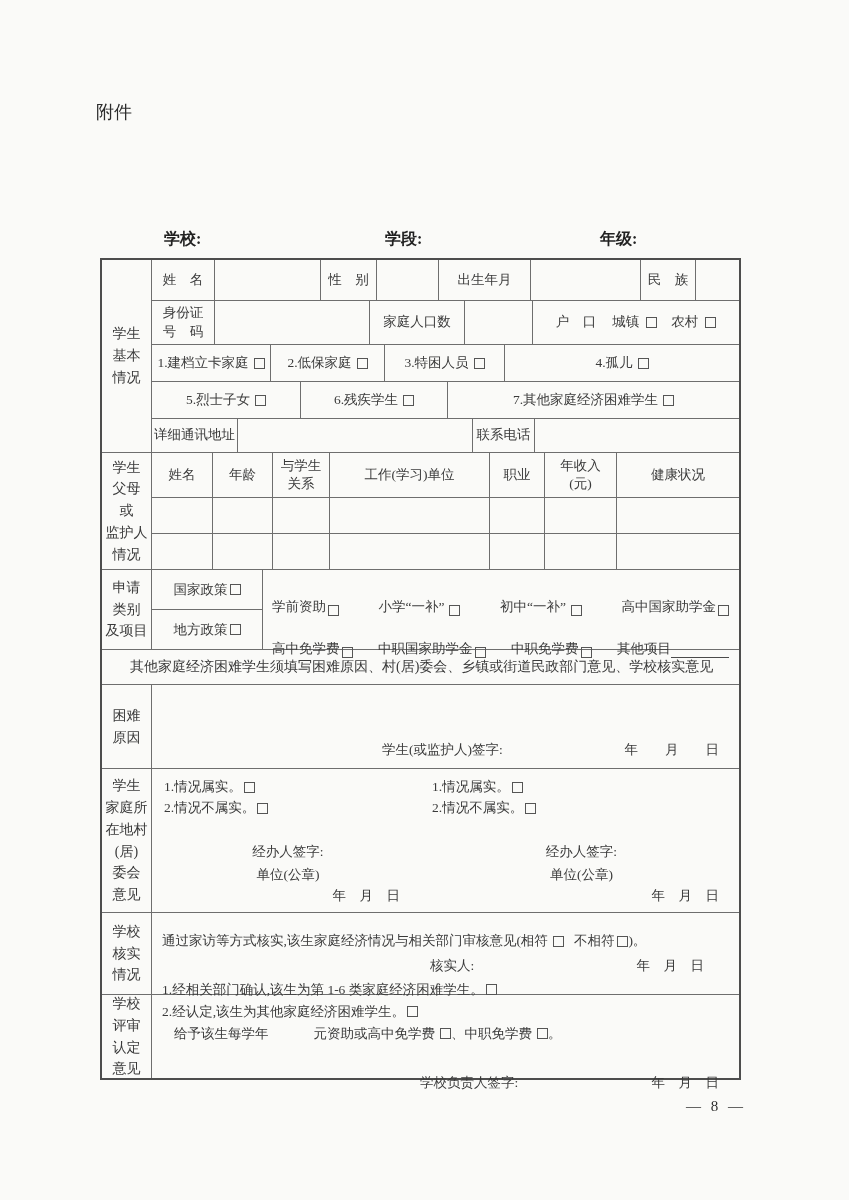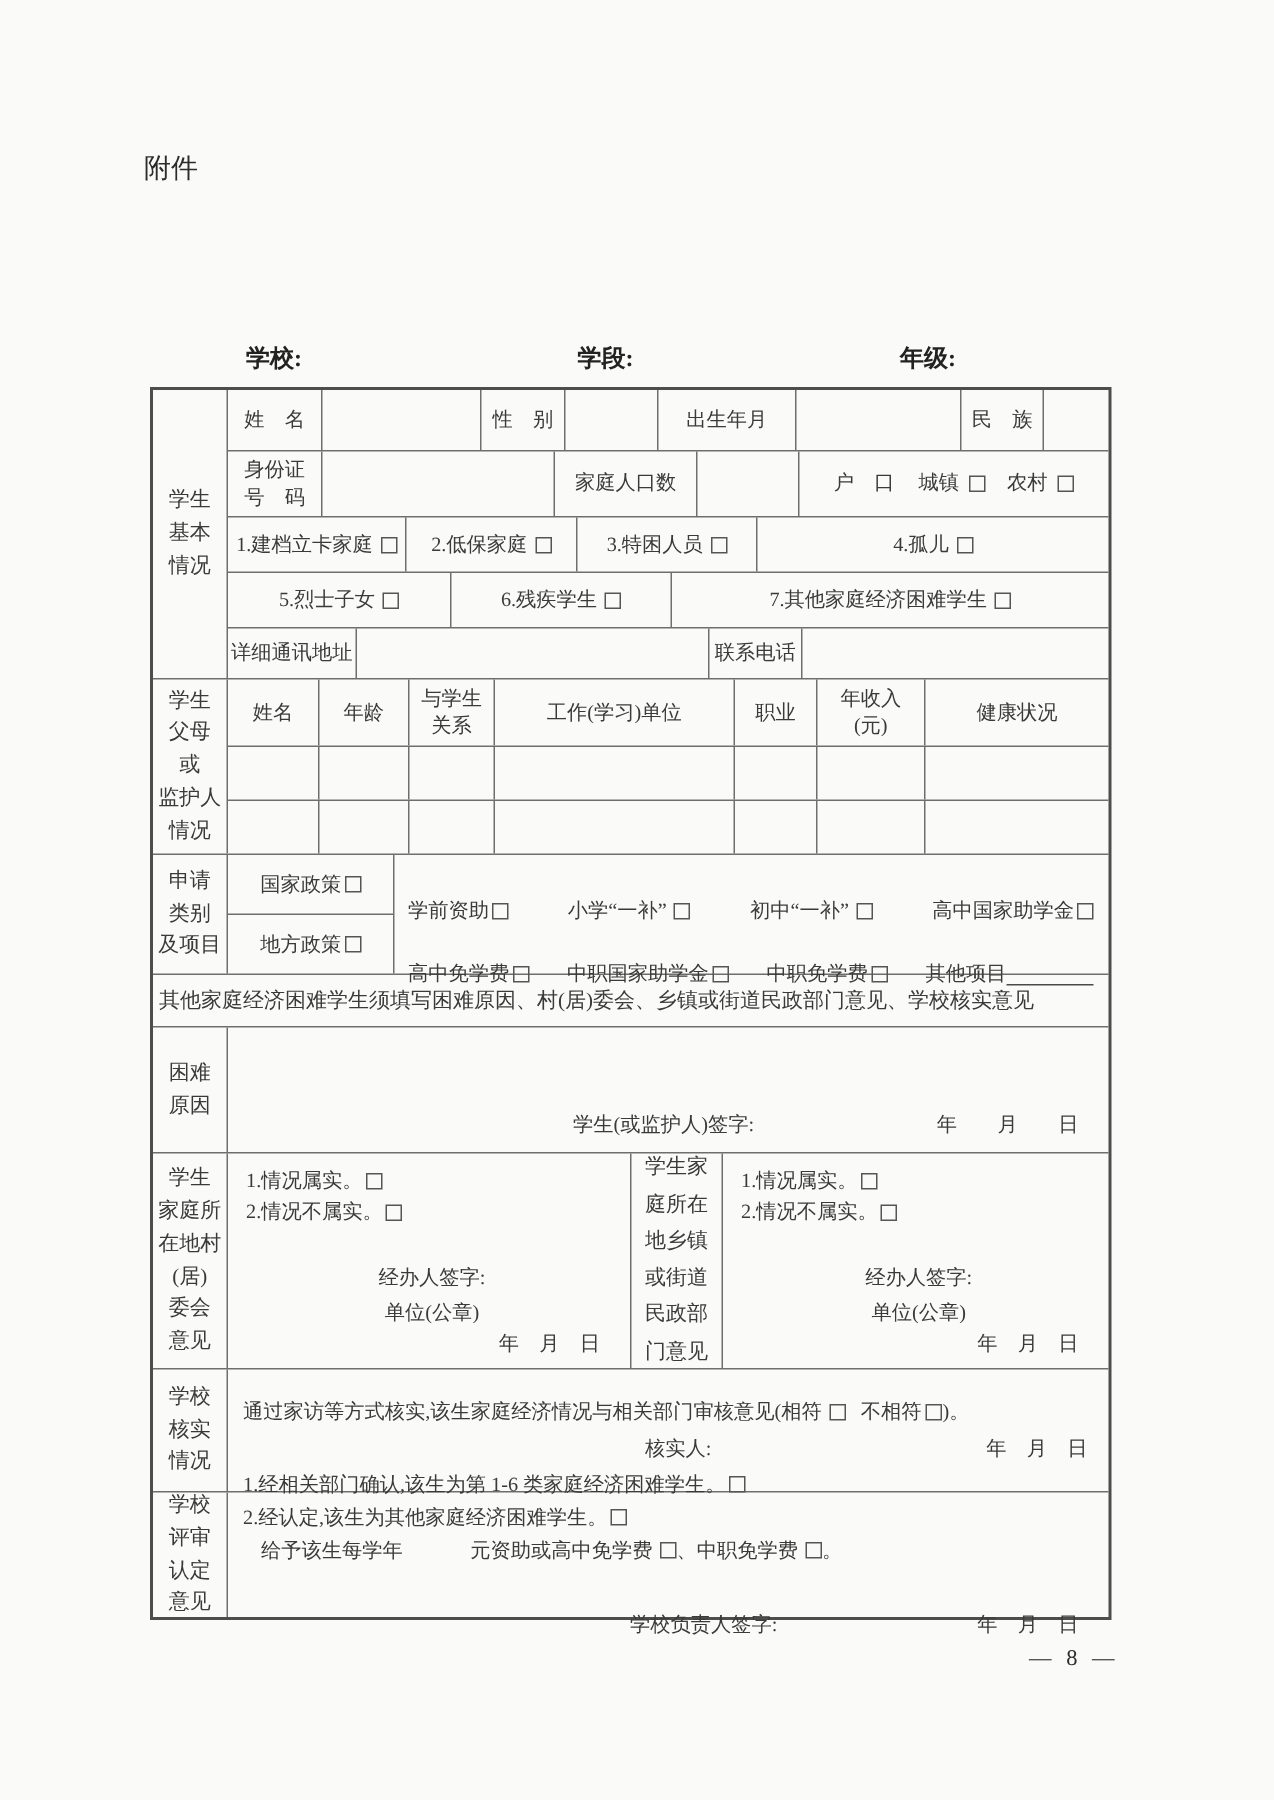--- a/index.html
+++ b/index.html
@@ -60,43 +60,43 @@
   }
   .hukou-cell span.txt { margin-right:2px; }
   .hukou-cell .gap { display:inline-block; width:14px; }
 
   
   .apply-sub { width:110px; min-width:110px; display:flex; flex-direction:column; }
   .apply-sub .scell { flex:1; display:flex; align-items:center; justify-content:center;font-family:Liberation Mono, monospace; }
   .apply-sub .scell + .scell { border-top:1px solid #6e6e6e; }
   .apply-right { flex:1; border-left:1px solid #6e6e6e; display:flex; flex-direction:column; justify-content:space-around; padding:4px 10px 4px 9px; }
   .apply-line { display:flex; justify-content:space-between; align-items:center; }
-  .apply-item { display:flex; align-items:center; white-space:nowrap;margin-top:24px; }
+  .apply-item { display:flex; align-items:flex-end; white-space:nowrap;margin-top:24px; }
   .uline { display:inline-block; width:58px; height:15px; border-bottom:1px solid #4a4a4a; }
 
-  .note-row { height:34px; display:flex; align-items:center; padding-left:4px; font-size:14px; }
+  .note-row { height:34px; display:flex; align-items:center; padding-left:28px; font-size:14px; }
 
   
   .diff-body { flex:1; display:flex; flex-direction:column; justify-content:flex-end; padding-bottom:9px; }
   .sign-row { display:flex; align-items:baseline; }
   .diff-sign { margin-left:230px; }
   .diff-date { margin-left:auto; padding-right:20px; }
 
   
   .op-content { display:flex; flex-direction:column; padding:9px 8px 7px 12px; min-width:0; }
   .op-left  { width:268px; min-width:268px; }
   .op-rlabel { width:62px; min-width:62px; border-left:1px solid #6e6e6e; border-right:1px solid #6e6e6e;
     display:flex; align-items:center; justify-content:center; text-align:center; white-space:pre-line; line-height:1.75; font-size:14px; }
   .op-right { flex:1; }
   .op-opt { display:flex; align-items:center; margin-bottom:3px; }
   .op-sign { text-align:center; margin-top:auto; line-height:1.7; }
   .op-date { text-align:right; padding-right:12px; }
 
   
-  .sv-content { flex:1; display:flex; flex-direction:column; justify-content:center; padding:6px 0 6px 10px; line-height:1.8; }
+  .sv-content { flex:1; display:flex; flex-direction:column; justify-content:center; padding:6px 21px 6px 10px; line-height:1.8; }
   .sv-line1 { display:flex; align-items:center; flex-wrap:nowrap; white-space:nowrap; }
   .sv-line2 { display:flex; align-items:baseline; }
   .sv-verifier { margin-left:268px; }
   .sv-date { margin-left:auto; padding-right:14px; }
 
   .sr-content { flex:1; display:flex; flex-direction:column; justify-content:center; padding:5px 8px 5px 10px; line-height:1.62; }
   .sr-line { display:flex; align-items:center; white-space:nowrap; }
   .sr-indent { padding-left:12px; }
   .sr-gap { display:inline-block; width:45px; }
   .sr-signrow { display:flex; align-items:baseline; }
@@ -317,26 +317,20 @@
         <div class="op-opt">
           <span>2.情况不属实。</span>
           <span class="cb" style="margin-left:2px"></span>
         </div>
         <div class="op-sign">
           <div>经办人签字:</div>
           <div>单位(公章)</div>
         </div>
         <div class="op-date">年　月　日</div>
       </div>
-      <div class="op-rlabel">学生家
-庭所在
-地乡镇
-或街道
-民政部
-门意见</div>
       <div class="op-content op-right">
         <div class="op-opt">
           <span>1.情况属实。</span>
           <span class="cb" style="margin-left:2px"></span>
         </div>
         <div class="op-opt">
           <span>2.情况不属实。</span>
           <span class="cb" style="margin-left:2px"></span>
         </div>
         <div class="op-sign">

